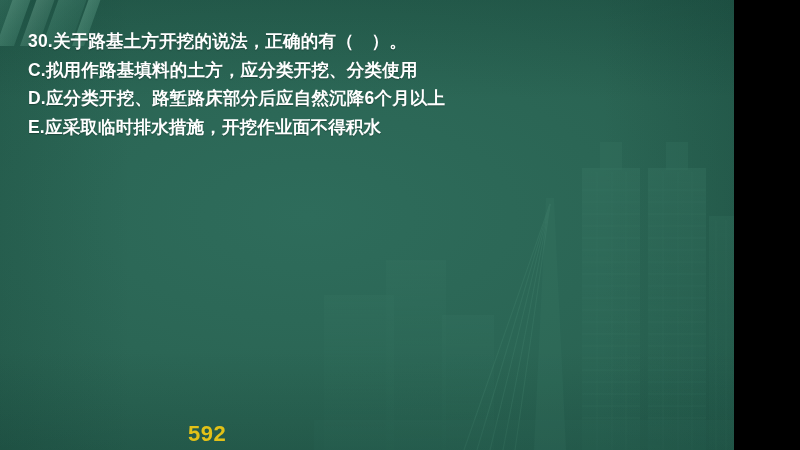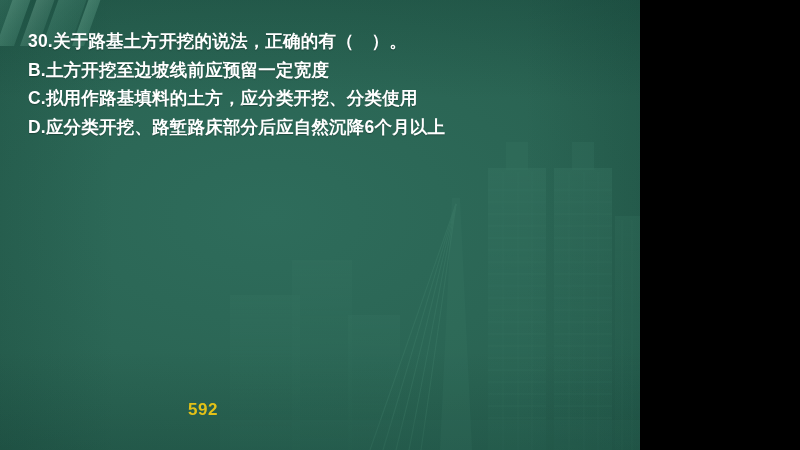--- a/index.html
+++ b/index.html
@@ -3,21 +3,21 @@
 <meta charset="utf-8">
 <title>Slide</title>
 <style>
   html, body {
     margin: 0;
     padding: 0;
     background: #000;
   }
   #slide {
     position: relative;
-    width: 640px;
+    width: 734px;
     height: 450px;
     overflow: hidden;
     background: #2a6453;
     font-family: "Liberation Sans", "DejaVu Sans", sans-serif;
     -webkit-font-smoothing: antialiased;
   }
 
   
   .bg-base {
     position: absolute;
@@ -71,23 +71,23 @@
     line-height: 28.5px;
     white-space: pre;
     letter-spacing: 0.2px;
     text-shadow: 0 1px 1px rgba(0,0,0,0.28);
   }
   .q-stem { margin-bottom: 0px; }
 
   .page-number {
     position: absolute;
     left: 188px;
-    top: 400px;
+    top: 421px;
     color: #e3c117;
-    font-size: 17px;
+    font-size: 22px;
     font-weight: bold;
     letter-spacing: 0.5px;
     font-family: "Liberation Sans", "DejaVu Sans", sans-serif;
   }
 </style>
 </head>
 <body>
 
 <div id="slide">
 
@@ -202,20 +202,20 @@
       <polygon points="-20,-10 16,-10 -4,46 -40,46" fill="url(#rib3)"></polygon>
       <polygon points="16,-10 34,-10 14,46 -4,46" fill="url(#rib1)"></polygon>
       <polygon points="40,-10 58,-10 38,46 20,46" fill="url(#rib2)"></polygon>
       <polygon points="62,-10 90,-10 70,46 42,46" fill="url(#rib3)"></polygon>
       <polygon points="92,-10 104,-10 84,46 72,46" fill="url(#rib1)"></polygon>
     </svg>
   </div>
 
   <div class="content">
     <div class="q-line q-stem">30.关于路基土方开挖的说法，正确的有（　）。</div>
-    <div class="q-line">B.土方开挖至边坡线前应预留一定宽度</div>
     <div class="q-line">C.拟用作路基填料的土方，应分类开挖、分类使用</div>
     <div class="q-line">D.应分类开挖、路堑路床部分后应自然沉降6个月以上</div>
+    <div class="q-line">E.应采取临时排水措施，开挖作业面不得积水</div>
   </div>
 
   <div class="page-number">592</div>
 
 </div>
 
 </body></html>

